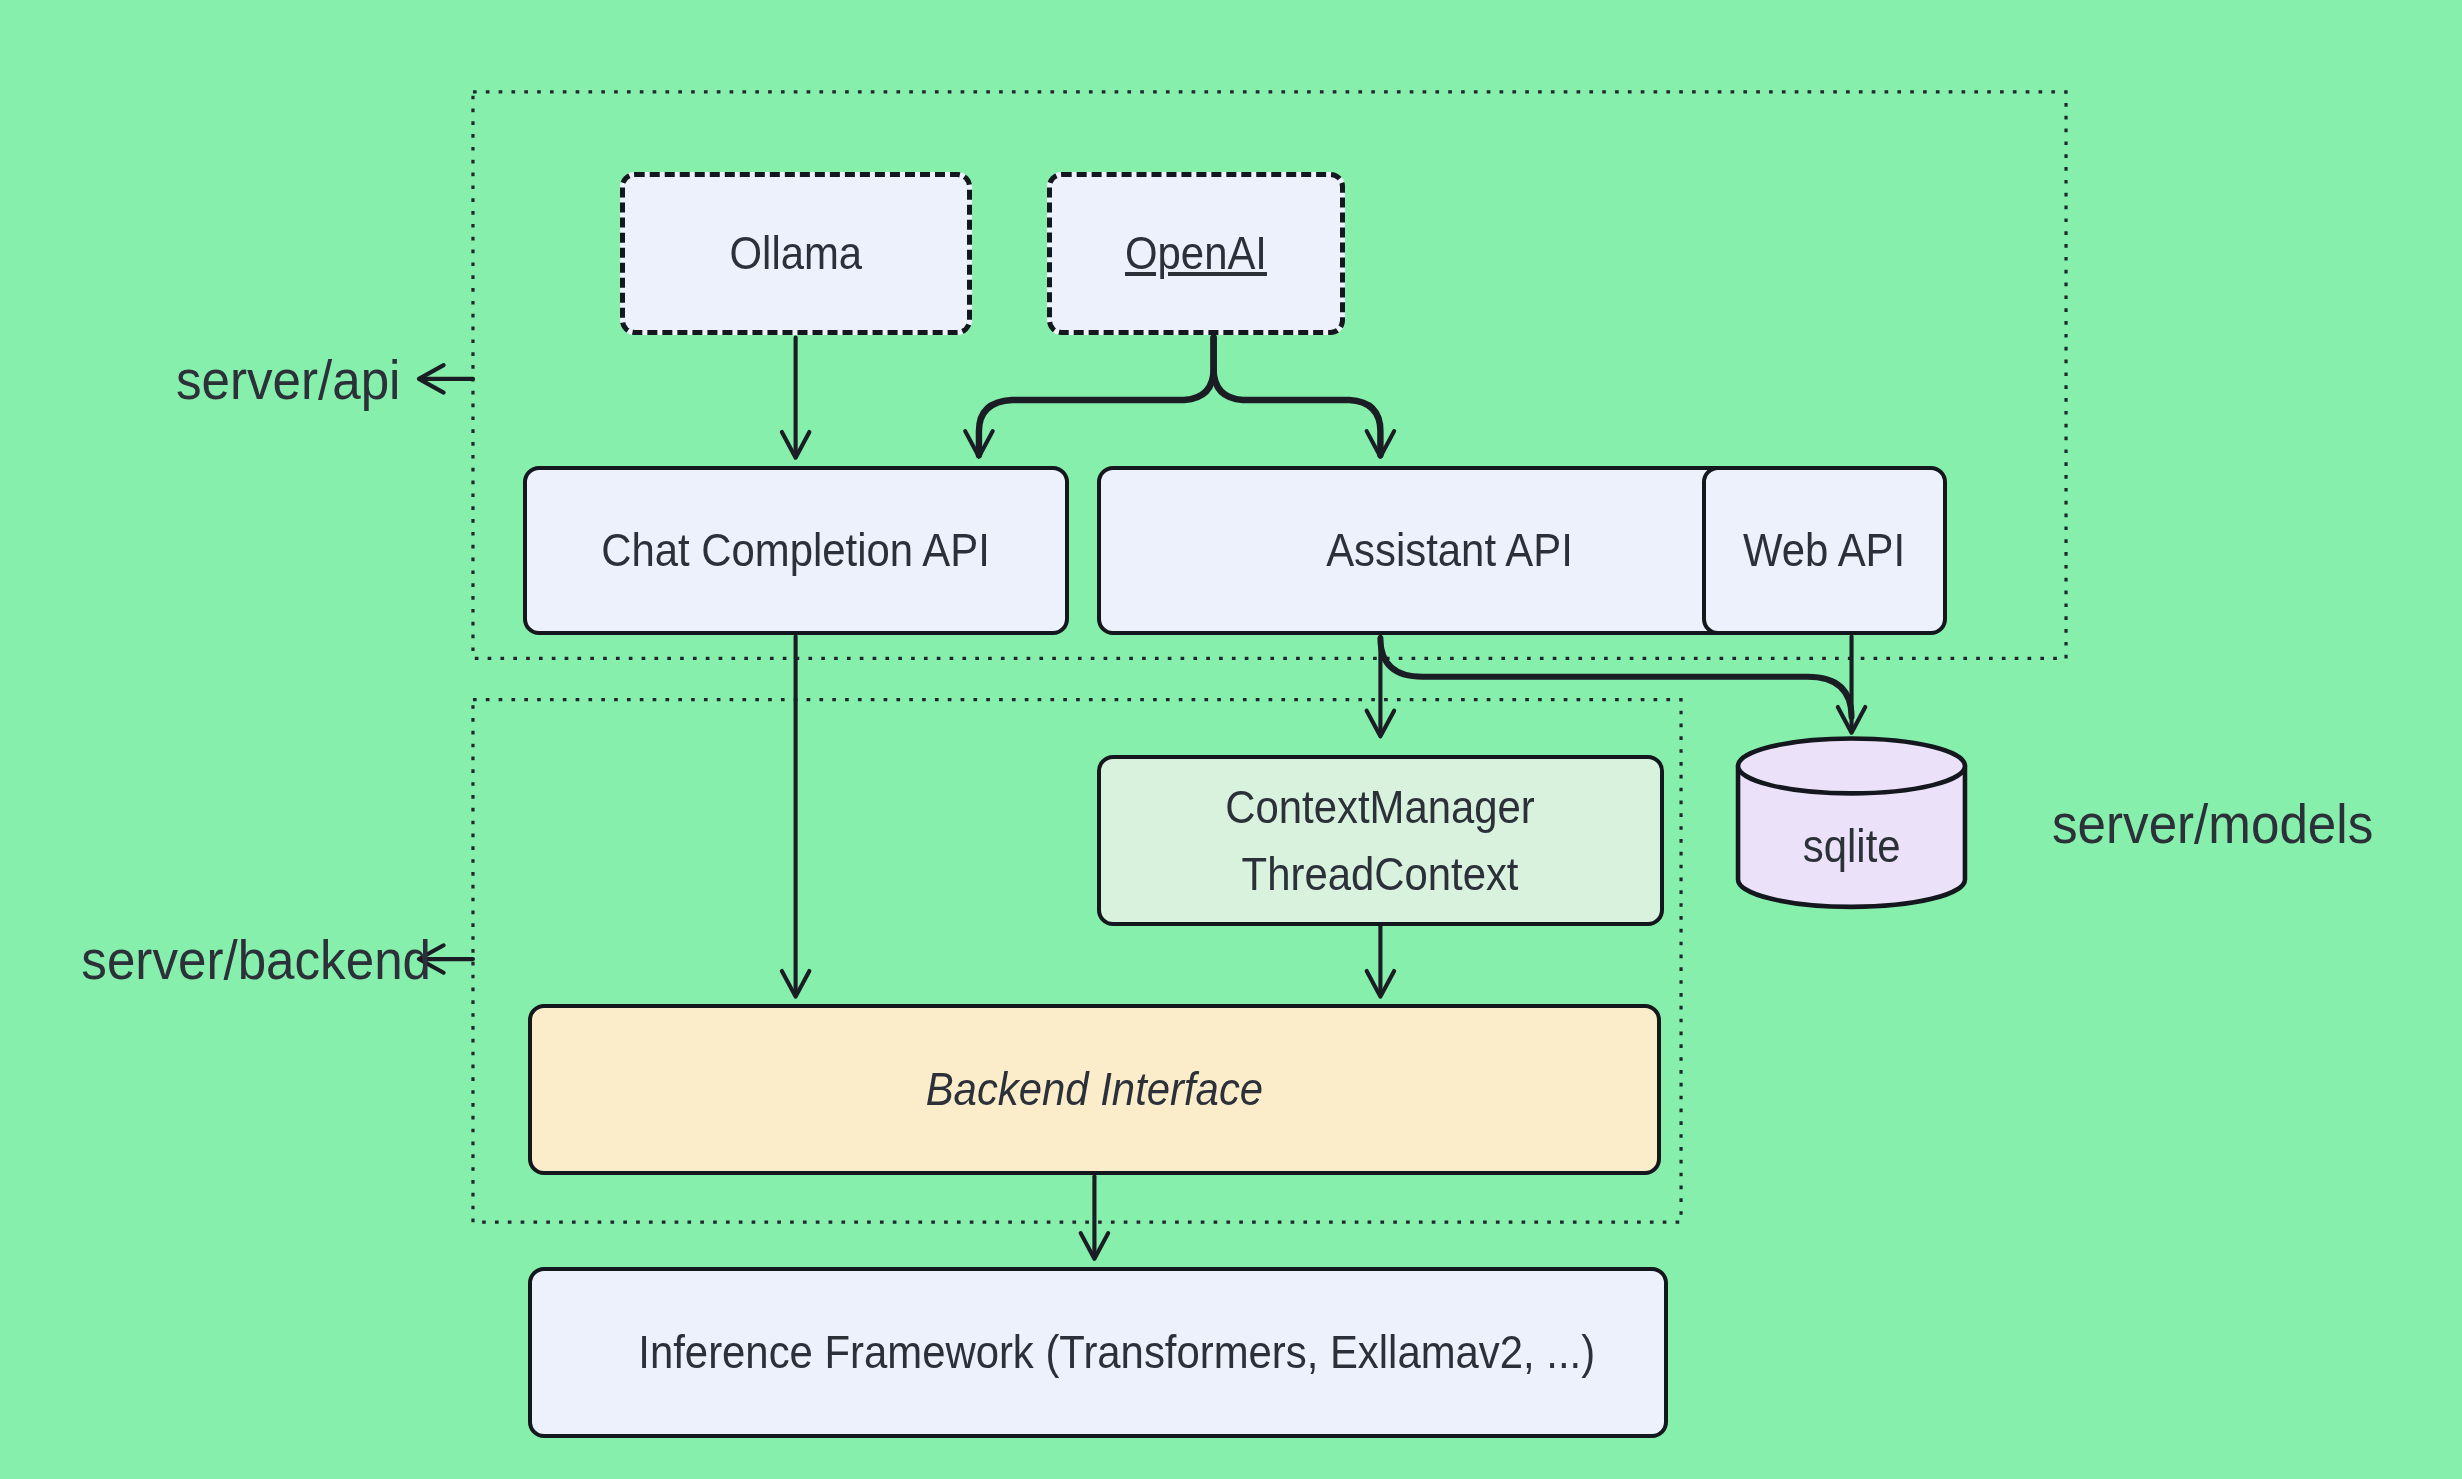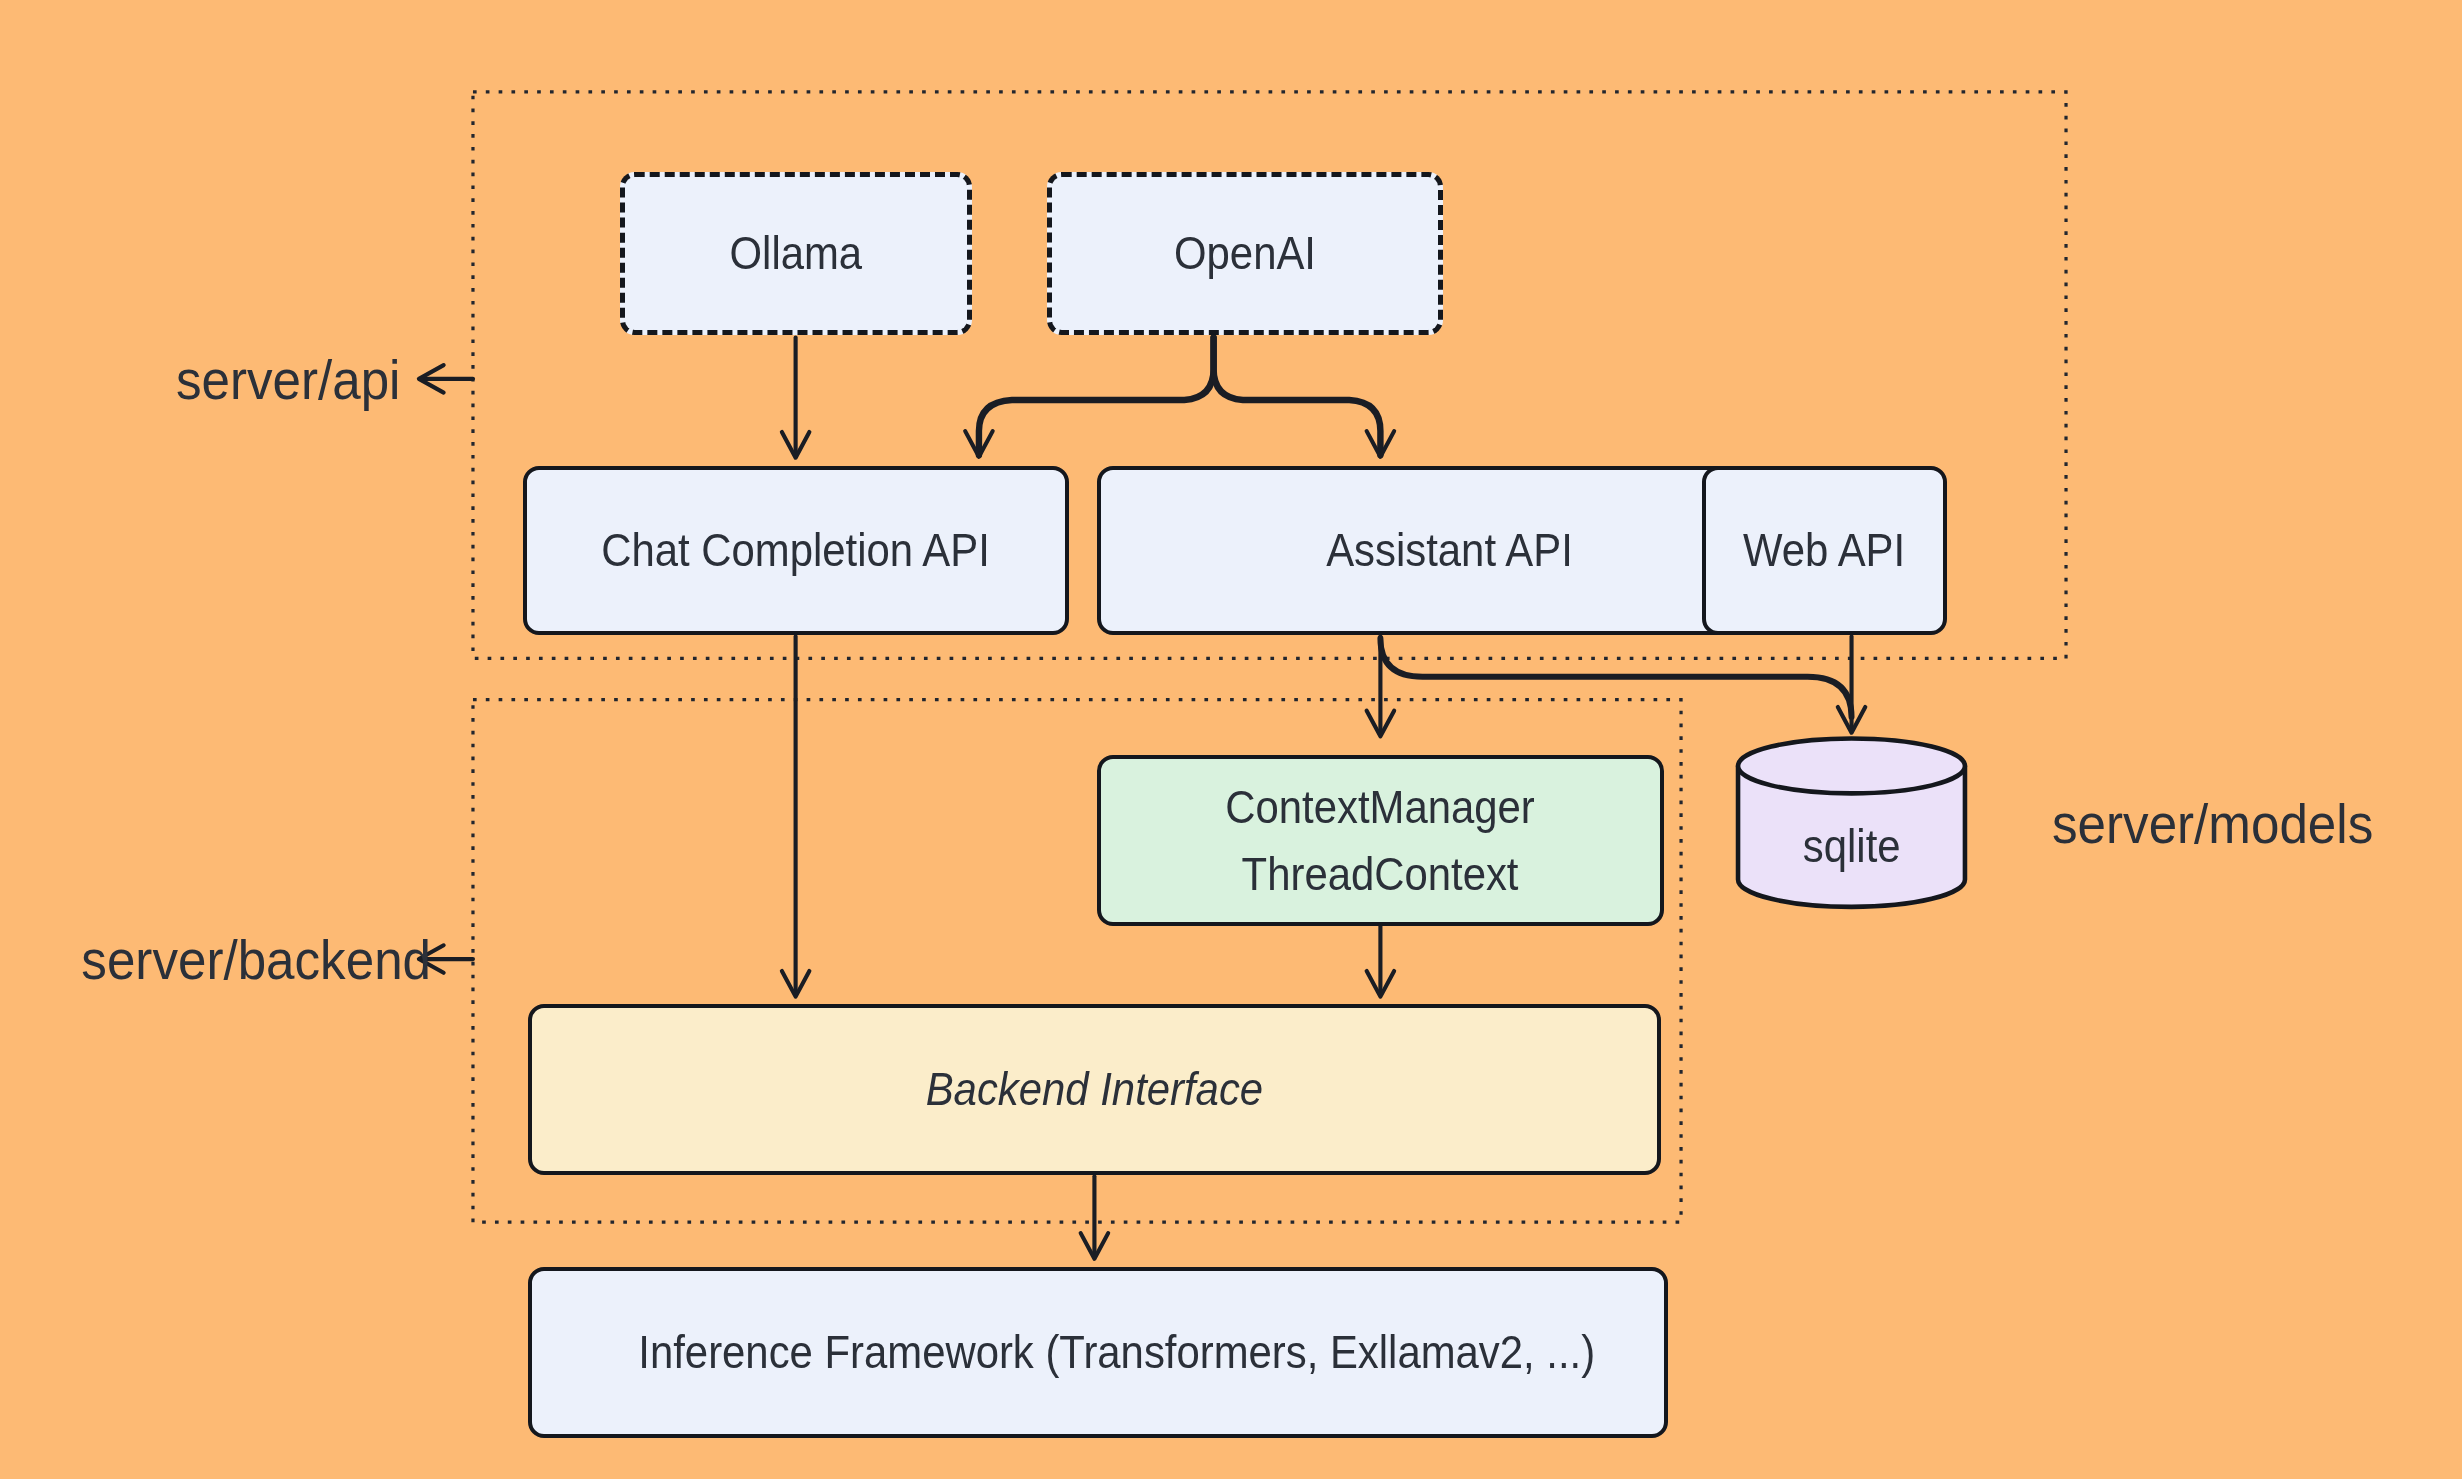--- a/index.html
+++ b/index.html
@@ -5,21 +5,21 @@
   html, body {
     margin: 0;
     padding: 0;
     background: #ffffff;
     font-family: "Liberation Sans", sans-serif;
   }
   .canvas {
     position: relative;
     width: 2462px;
     height: 1480px;
-    background: #fdba74;
+    background: #86efac;
     overflow: hidden;
   }
   svg.layer {
     position: absolute;
     left: 0; top: 0;
     width: 2462px;
     height: 1480px;
     z-index: 0;
   }
   .node {
@@ -135,21 +135,21 @@
     <path class="edge w4" d="M516,413 L459,413"></path>
     <path class="head" d="M484,398 L457,413 L484,428"></path>
 
     <path class="edge w4" d="M516,1046 L459,1046"></path>
     <path class="head" d="M484,1031 L457,1046 L484,1061"></path>
   </svg>
 
   <div class="node dashed" style="left:620px; top:172px; width:352px; height:163px;">
     <span>Ollama</span>
   </div>
-  <div class="node dashed" style="left:1047px; top:172px; width:396px; height:163px;">
+  <div class="node dashed" style="left:1047px; top:172px; width:298px; height:163px;text-decoration:underline;">
     <span>OpenAI</span>
   </div>
 
   <div class="node solid" style="left:523px; top:466px; width:546px; height:169px;">
     <span>Chat Completion API</span>
   </div>
   <div class="node solid" style="left:1097px; top:466px; width:659px; height:169px;padding-left:47px;">
     <span>Assistant API</span>
   </div>
   <div class="node solid" style="left:1702px; top:466px; width:245px; height:169px;">

